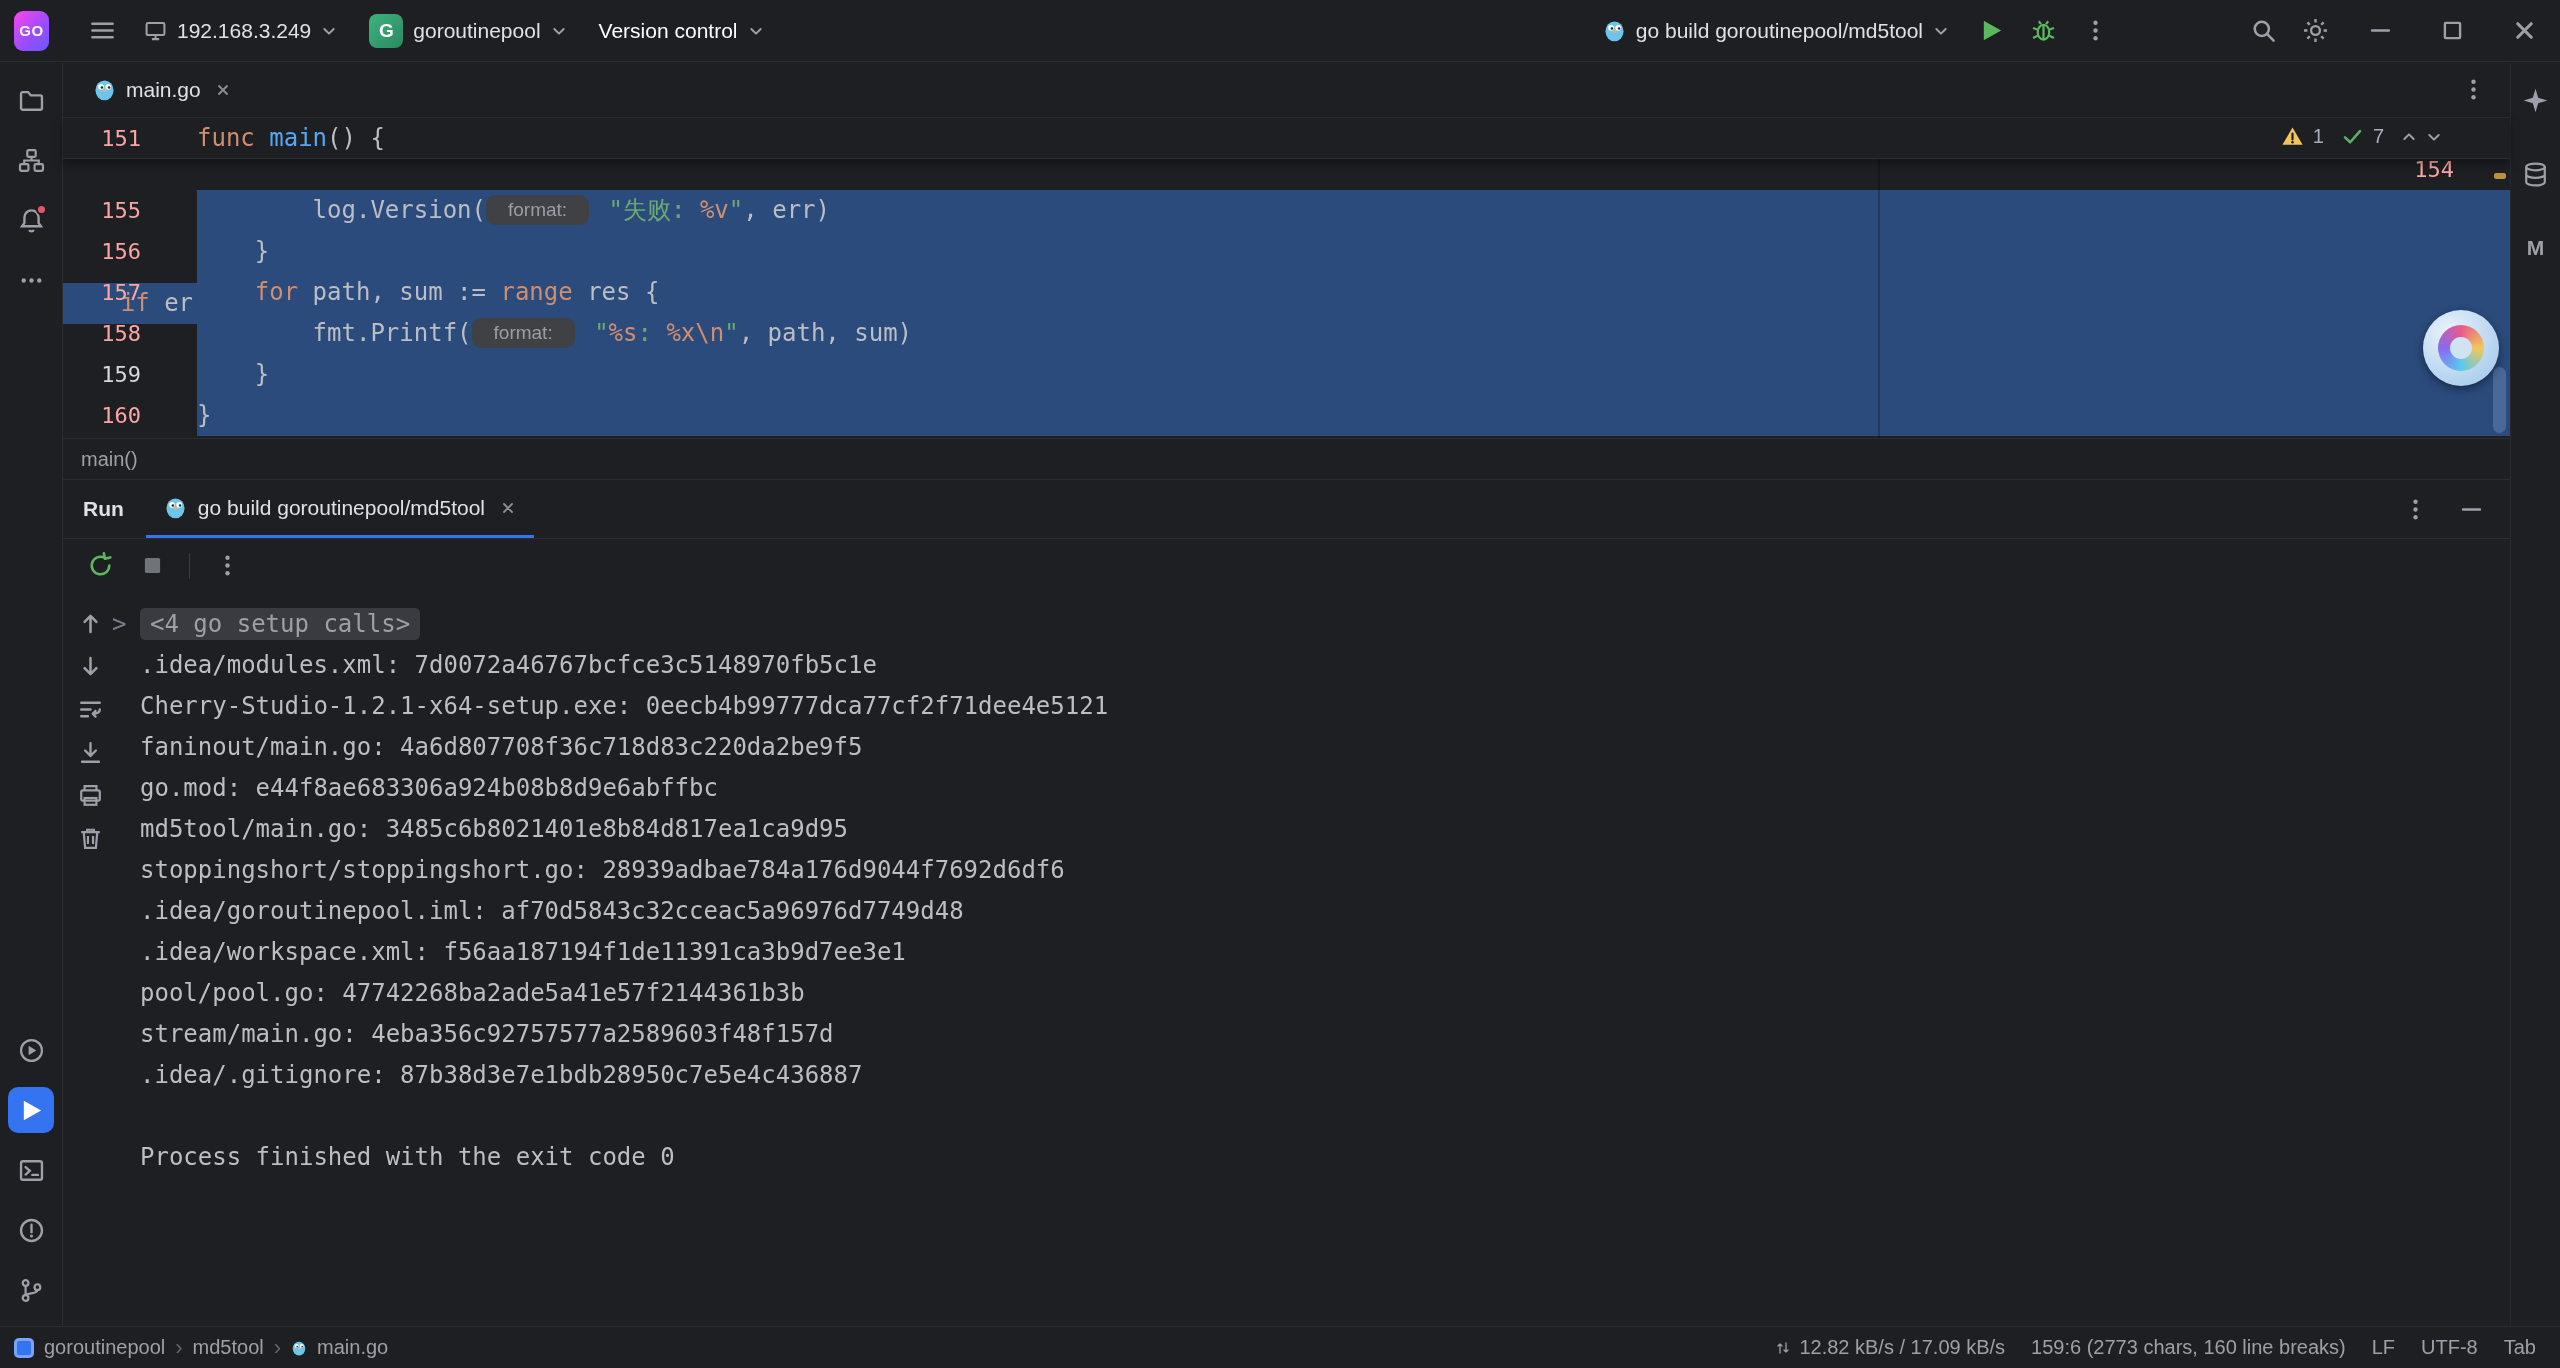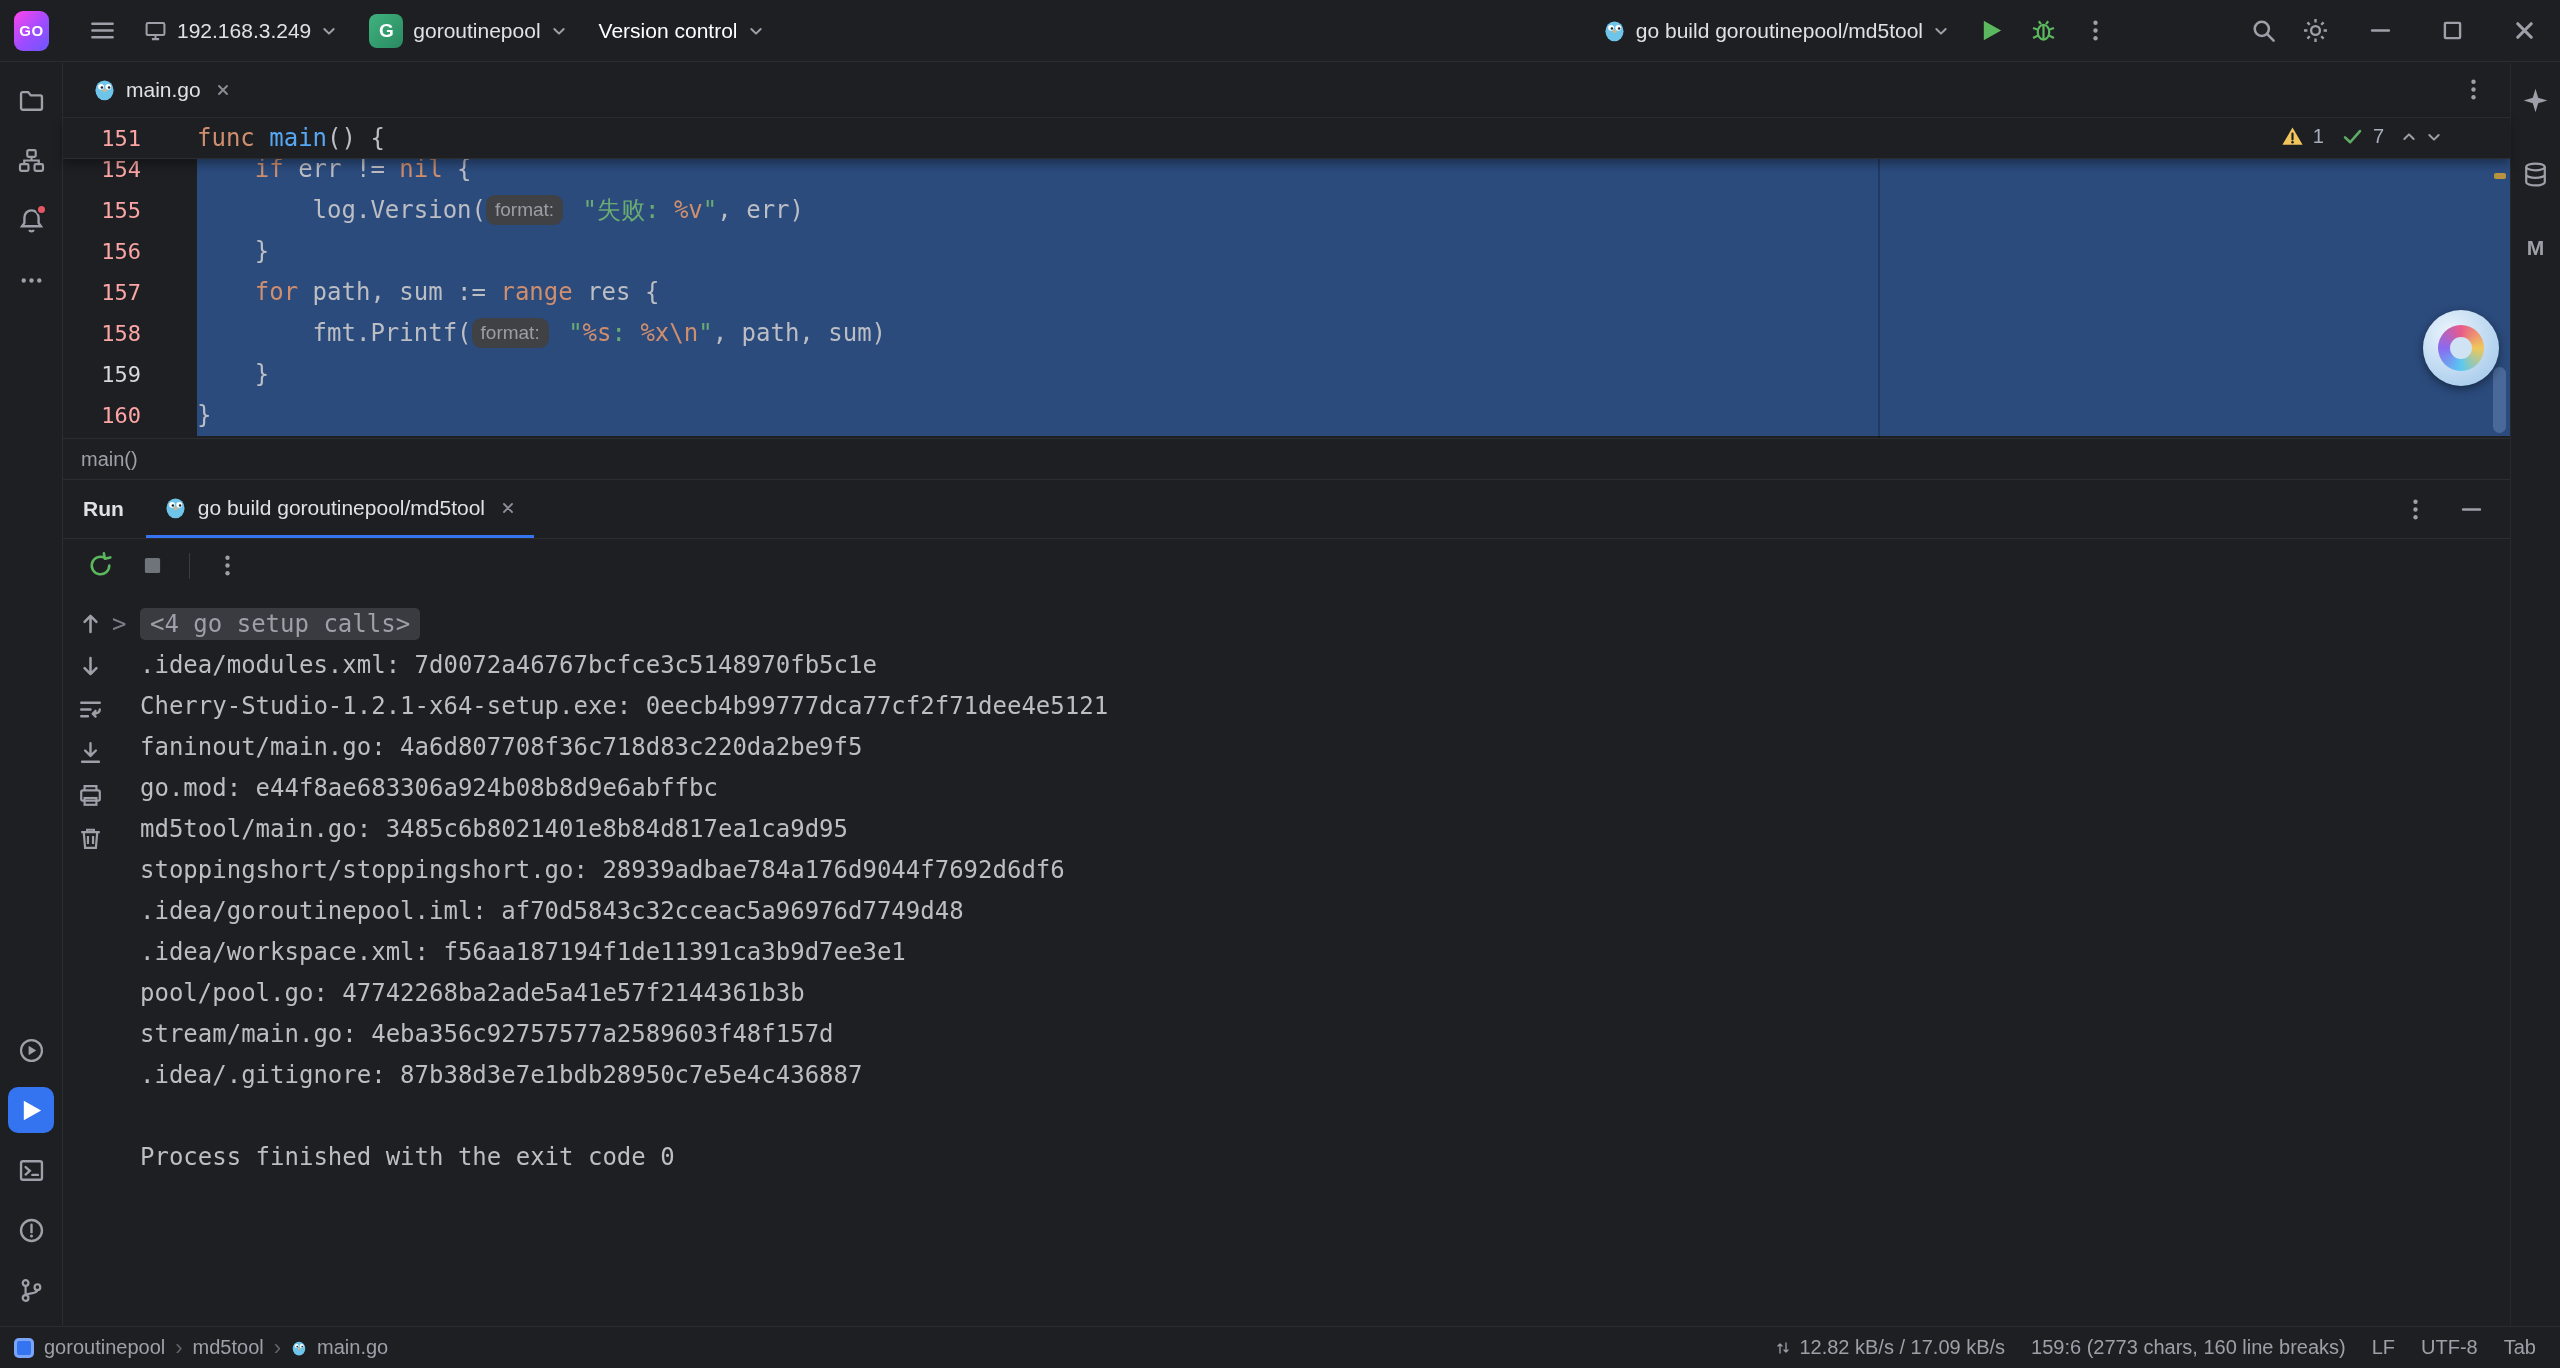--- a/index.html
+++ b/index.html
@@ -67,36 +67,36 @@
   .editor{ position:relative; height:362px; flex:0 0 362px; }
   .crow{ display:flex; height:41px; line-height:41px;
     font-family:"DejaVu Sans Mono","Liberation Mono",monospace; font-size:24px; white-space:pre;}
   .lnum{ flex:0 0 134px; text-align:right; padding-right:56px; color:#fca5a5; font-size:22px;}
   .lnum.cur{ color:#d5d8de; }
   .code{ flex:1; color:#bcbec4; }
   .code.sel{ background:#2b4b7d; }
   .sticky-row{ position:relative; z-index:3; height:41px; background:#1e1f22;
     border-bottom:1px solid #2b2d31; box-shadow:0 5px 9px rgba(0,0,0,.35);}
   .lines{ position:relative; height:279px; overflow:hidden; }
-  .lines-list > .crow:first-child{ margin-top:-10px; }
+  .lines-list > .crow:first-child{ margin-top:-10px;flex-direction:column; }
   .guide{ position:absolute; left:1815px; top:0; height:100%; width:2px;
     background:rgba(0,0,0,.22); z-index:2;}
   .vthumb{ position:absolute; right:4px; top:208px; width:13px; height:66px; border-radius:7px;
     background:rgba(114,143,190,.45); z-index:4;}
   .stripe-warn{ position:absolute; right:4px; top:14px; width:12px; height:6px; border-radius:2px;
     background:#b8923e; z-index:4;}
   .inspections{ position:absolute; top:5px; right:60px; z-index:5; display:flex; align-items:center;
     gap:9px; color:#a8adbd; font-size:20px; background:#1e1f22; padding:2px 8px; border-radius:8px;}
   .inspections .num{ margin-right:8px; }
   .context-bar{ height:42px; border-top:1px solid #2b2d31; border-bottom:1px solid #2b2d31;
     display:flex; align-items:center; padding-left:18px; color:#9da0a8; font-size:20px;}
   .tk-kw{ color:#cf8e6d; } .tk-fn{ color:#56a8f5; } .tk-str{ color:#6aab73; }
   .tk-esc{ color:#cf8e6d; } .tk-pl{ color:#bcbec4; }
   .tk-hint{ display:inline-block; background:#3f4145; color:#9a9ea6; border-radius:9px;
-    padding:0 9px; font-family:"Liberation Sans",sans-serif; font-size:19px; line-height:30px;
+    padding:0 22px; font-family:"Liberation Sans",sans-serif; font-size:19px; line-height:30px;
     vertical-align:2px; margin-right:5px;}
   .ai-fab{ position:absolute; left:2360px; top:192px; width:76px; height:76px; border-radius:50%;
     background:radial-gradient(circle at 35% 30%, #eaf4fc, #aecfed 75%);
     box-shadow:0 3px 10px rgba(0,0,0,.45); z-index:6;
     display:flex; align-items:center; justify-content:center;}
   .ai-fab-core{ position:relative; width:46px; height:46px; border-radius:50%;
     background:conic-gradient(#e85a8a,#f0c85a,#5ac8f0,#8a6af0,#e85a8a);}
   .ai-fab-core::after{ content:""; position:absolute; inset:12px; border-radius:50%; background:#cfe3f5;}
 
   

